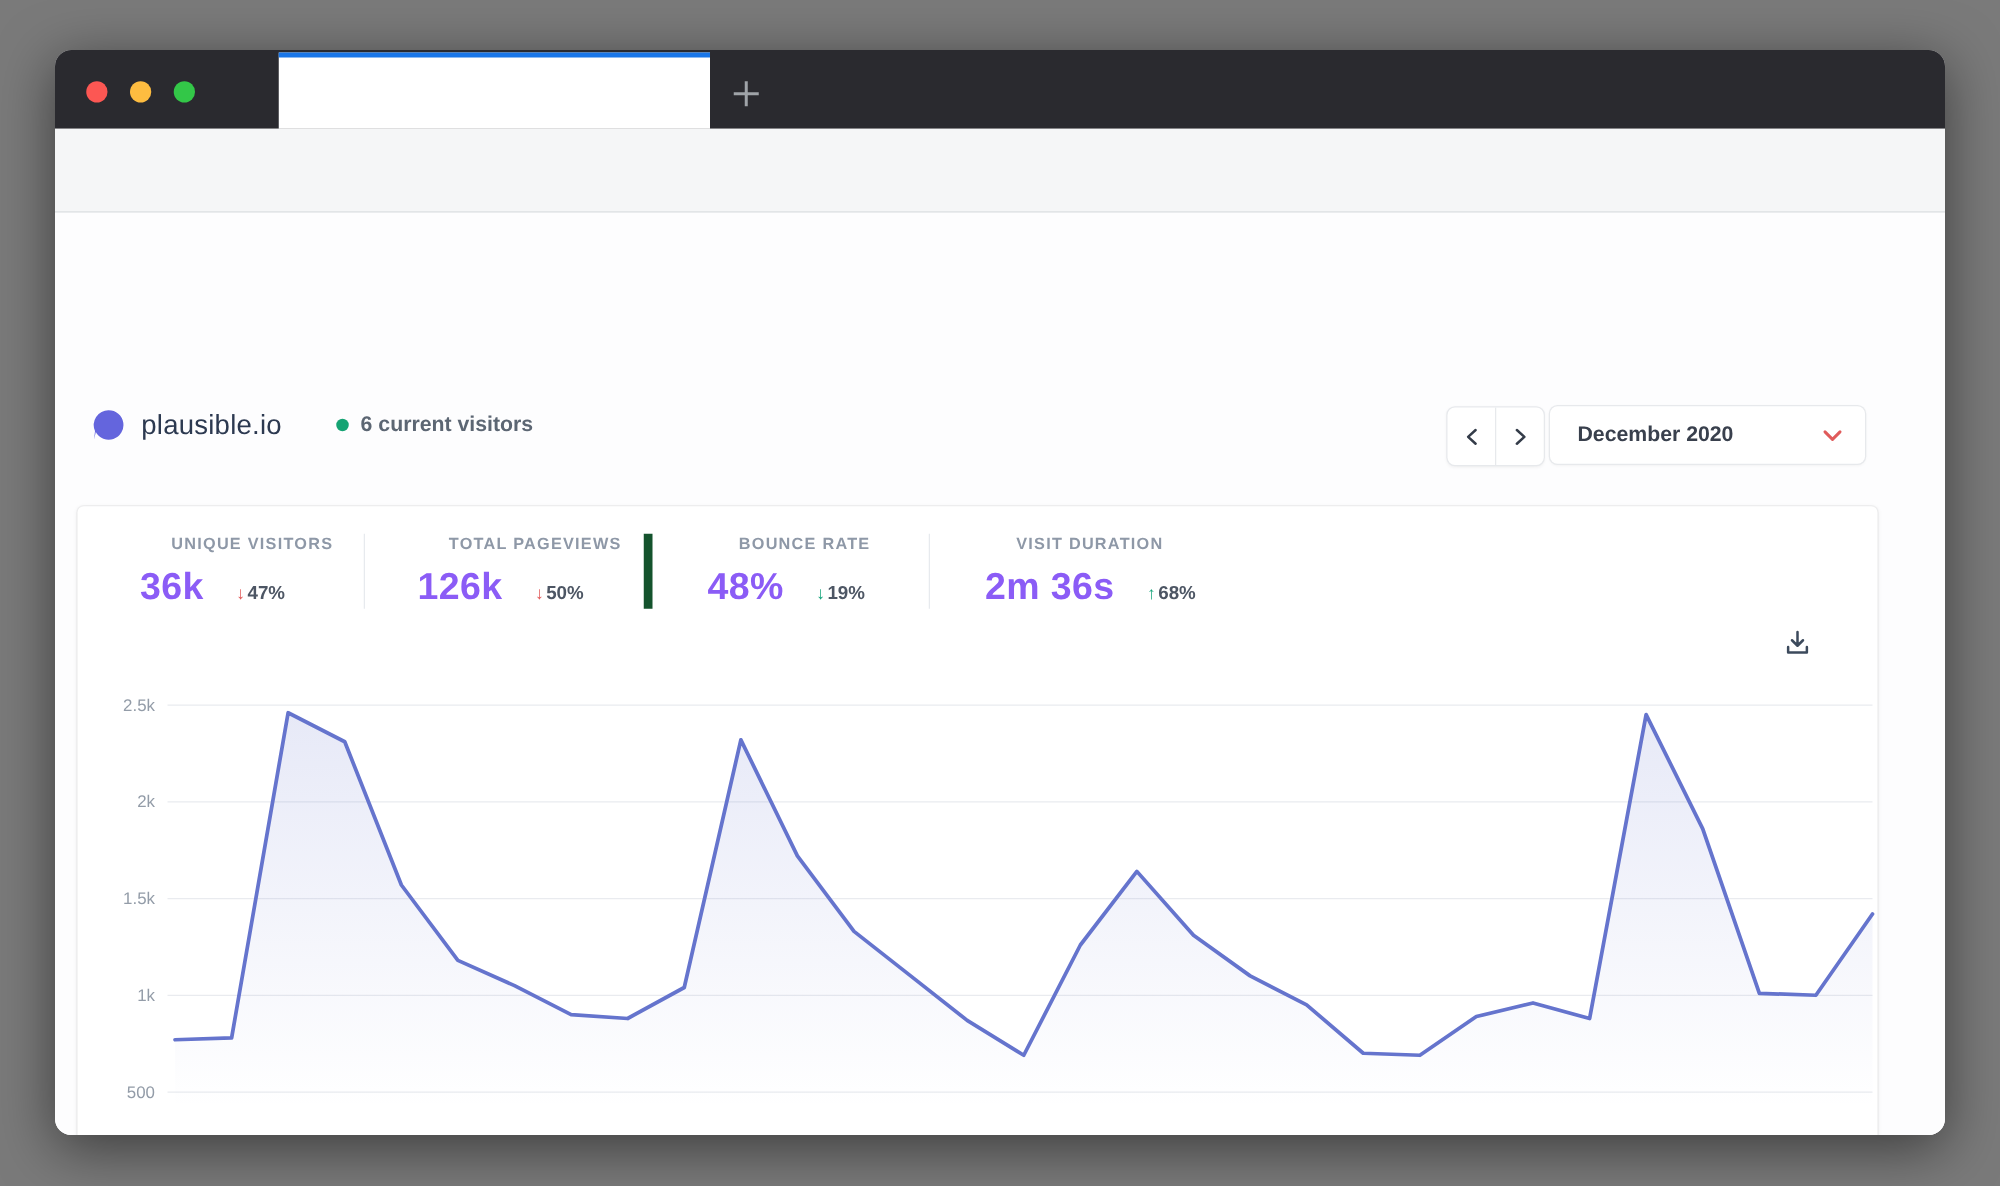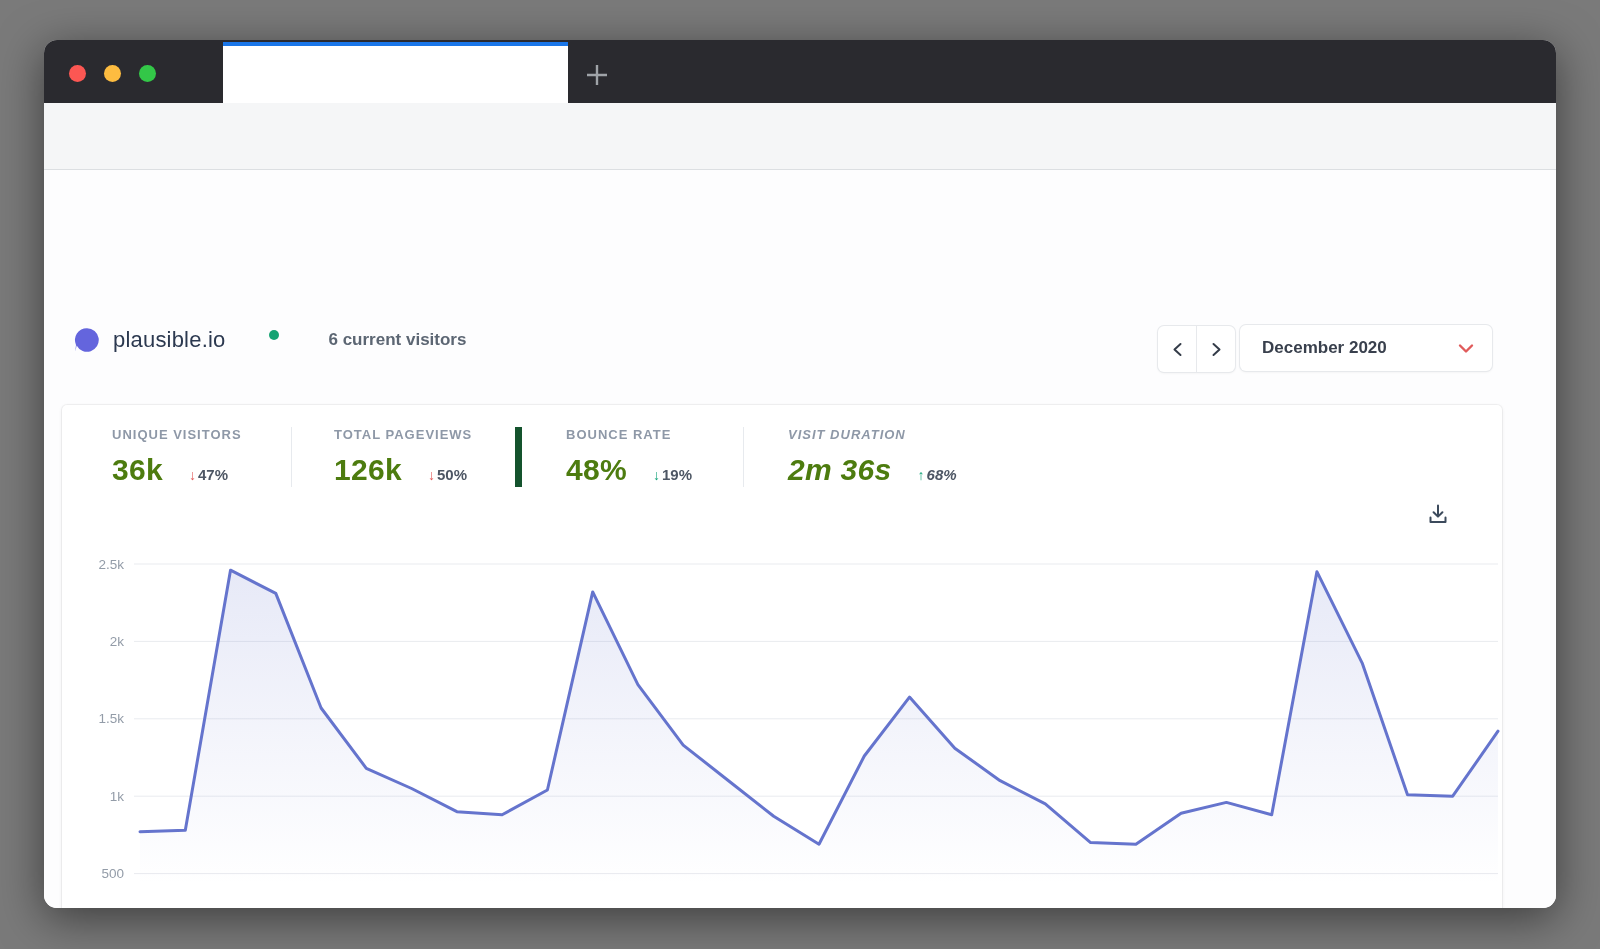--- a/index.html
+++ b/index.html
@@ -26,39 +26,39 @@
   .icon-reload{left:136px;top:85px;}
   .icon-home{left:192px;top:85px;}
   .urlbar{position:absolute;left:292px;top:74px;width:1054px;height:45px;background:#fff;border:1px solid #c8cbd0;border-radius:8px;box-sizing:border-box;padding:0 14px;font-size:15px;color:#333;outline:none;}
   .toolbar-divider{position:absolute;left:1414px;top:78px;width:1px;height:39px;background:#d8dadd;}
   .icon-menu{left:1432px;top:85px;width:27px;}
   
   .content{position:absolute;left:0;top:131px;width:100%;height:737px;background:#fdfdfe;}
   .site-header{position:absolute;left:28px;top:146px;height:46px;display:flex;align-items:center;}
   .logo{width:30px;height:30px;margin-right:11px;}
   .site-name{font-size:22px;font-weight:400;color:#2c3950;letter-spacing:.2px;}
-  .live{display:flex;align-items:flex-start;margin-left:44px;gap:40px;}
+  .live{display:flex;align-items:center;margin-left:44px;}
   .live-dot{width:10px;height:10px;border-radius:50%;margin-right:9px;}
   .live-text{font-size:17px;font-weight:600;color:#5c6673;}
   .period-nav{position:absolute;left:1114px;top:155px;width:77px;height:46px;background:#fff;border-radius:6px;box-shadow:0 0 0 1px #e7e9ec,0 1px 3px rgba(0,0,0,.07);display:flex;}
   .period-nav .half{flex:1;display:flex;align-items:center;justify-content:center;cursor:pointer;}
   .period-nav .half:first-child{border-right:1px solid #e7e9ec;}
   .dropdown{position:absolute;left:1196px;top:154px;width:252px;height:46px;background:#fff;border-radius:6px;box-shadow:0 0 0 1px #e7e9ec,0 1px 3px rgba(0,0,0,.07);display:flex;align-items:center;cursor:pointer;box-sizing:border-box;padding:0 18px 0 22px;}
   .dropdown-label{font-size:17px;font-weight:600;color:#39404d;flex:1;}
   
   .card{position:absolute;left:18px;top:234px;width:1440px;height:614px;background:#fff;border-radius:5px;box-shadow:0 0 0 1px rgba(0,0,0,.045),0 1px 4px rgba(0,0,0,.07);}
   .stats{display:flex;padding:22px 0 0 50px;}
   .stat{box-sizing:border-box;}
   .stat-1{width:180px;border-right:1px solid #e7eaee;}
   .stat-2{width:230px;padding-left:42px;border-right:7px solid #14532d;}
   .stat-3{width:222px;padding-left:44px;border-right:1px solid #e7eaee;}
-  .stat-4{padding-left:44px;font-style:italic;}
-  .stat-label{font-size:13px;font-weight:700;color:#8e98a7;letter-spacing:1px;}
+  .stat-4{padding-left:44px;}
+  .stat-label{font-size:13px;font-weight:700;color:#8e98a7;letter-spacing:1px;margin-left:25px;}
   .stat-valrow{margin-top:11px;display:flex;align-items:baseline;}
-  .stat-value{font-size:30px;font-weight:700;color:#4d7c0f;letter-spacing:.3px;}
+  .stat-value{font-size:30px;font-weight:700;color:#8b5cf6;letter-spacing:.3px;}
   .delta{margin-left:26px;font-size:15px;font-weight:600;color:#4d5664;}
   .delta .arr{font-size:14px;font-weight:700;margin-right:2px;}
   .arr[data-tone="bad"]{color:#e25c5c;}
   .arr[data-tone="good"]{color:#16a57b;}
   .download-btn{position:absolute;left:1364px;top:97px;width:24px;height:24px;cursor:pointer;}
   .chart-wrap{position:absolute;left:0;top:136px;width:1440px;height:478px;}
 </style>
 </head>
 <body>
 

